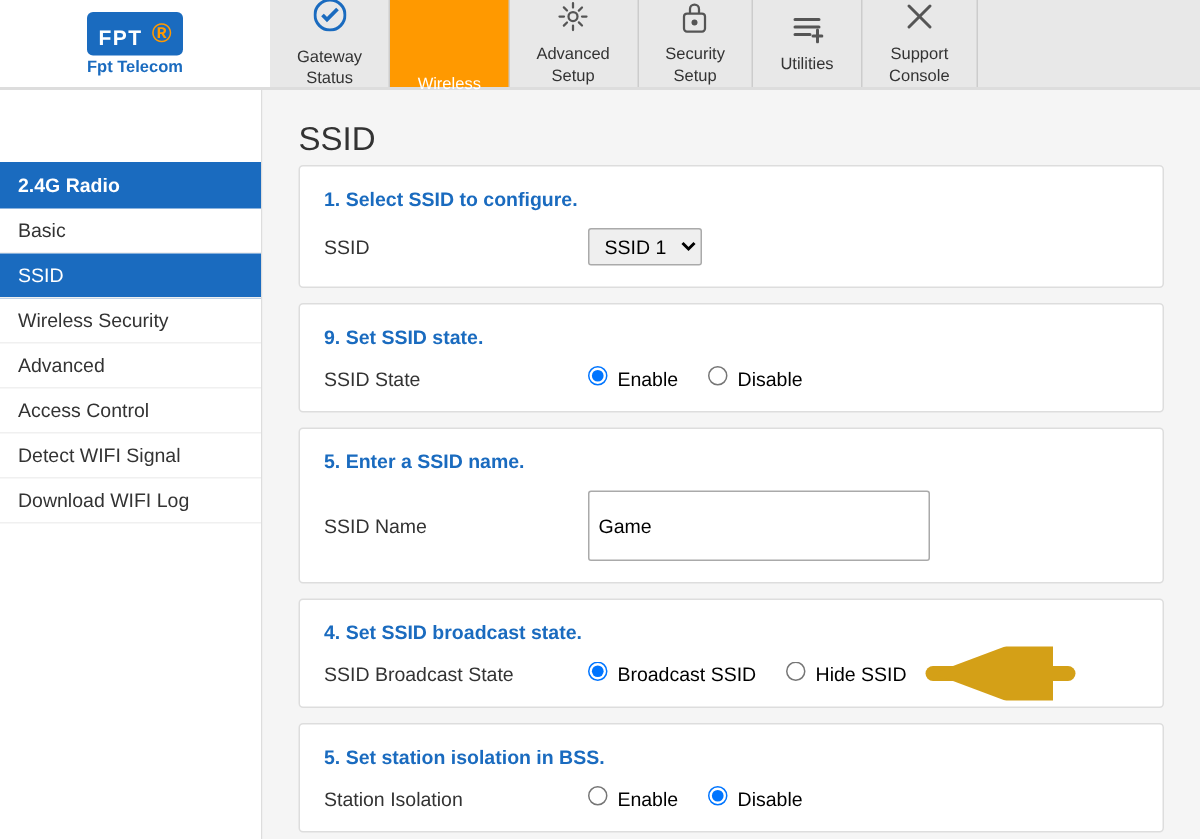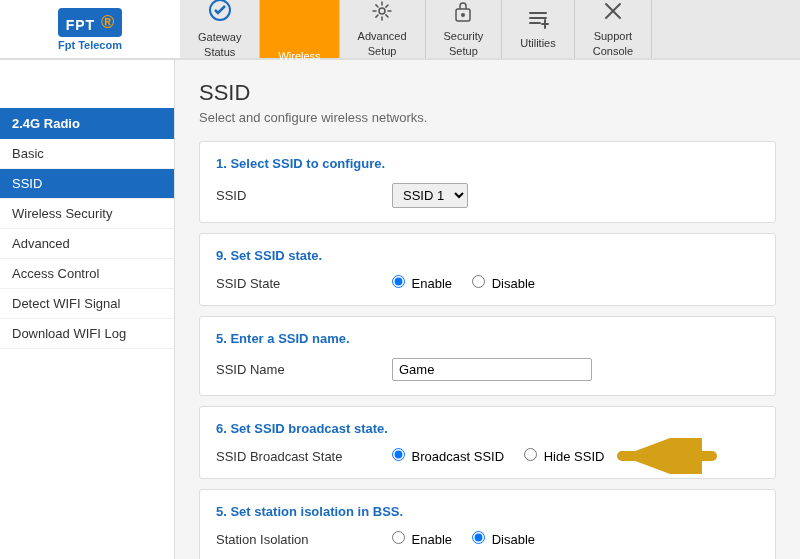--- a/index.html
+++ b/index.html
@@ -34,21 +34,21 @@
     .field-label { width: 160px; color: #333; font-size: 13px; }
     .field-value { display: flex; align-items: center; gap: 12px; }
 
     
     select { padding: 3px 6px; border: 1px solid #aaa; border-radius: 2px; font-size: 13px; }
 
     
     input[type="radio"] { margin-right: 3px; cursor: pointer; }
 
     
-    input[type="text"] { padding: 3px 6px; border: 1px solid #aaa; border-radius: 2px; font-size: 13px; width: 200px; }
+    input[type="text"] { padding: 15px 6px; border: 1px solid #aaa; border-radius: 2px; font-size: 13px; width: 228px; }
   </style>
 </head>
 <body>
 
 <div>
 
   <div class="header">
     <div class="logo-area">
       <div style="display:flex; flex-direction:column; align-items:center; gap:2px;">
         <div style="display:flex; align-items:center; gap:6px;">
@@ -137,21 +137,20 @@
       <div class="sidebar-item active">SSID</div>
       <div class="sidebar-item">Wireless Security</div>
       <div class="sidebar-item">Advanced</div>
       <div class="sidebar-item">Access Control</div>
       <div class="sidebar-item">Detect WIFI Signal</div>
       <div class="sidebar-item">Download WIFI Log</div>
     </div>
 
     <div class="content">
       <h1 class="page-title">SSID</h1>
-      <p class="page-subtitle">Select and configure wireless networks.</p>
 
       <div class="section">
         <div class="section-title">1. Select SSID to configure.</div>
         <div class="field-row">
           <span class="field-label">SSID</span>
           <div class="field-value">
             <select>
               <option>SSID 1</option>
               <option>SSID 2</option>
               <option>SSID 3</option>
@@ -180,21 +179,21 @@
         <div class="section-title">5. Enter a SSID name.</div>
         <div class="field-row">
           <span class="field-label">SSID Name</span>
           <div class="field-value">
             <input type="text" value="Game" style="">
           </div>
         </div>
       </div>
 
       <div class="section" style="position:relative;">
-        <div class="section-title">6. Set SSID broadcast state.</div>
+        <div class="section-title">4. Set SSID broadcast state.</div>
         <div class="field-row">
           <span class="field-label">SSID Broadcast State</span>
           <div class="field-value" style="position:relative;">
             <label>
               <input type="radio" name="ssid-broadcast" value="Broadcast SSID" checked="" style=""> Broadcast SSID
             </label>
             <label style="margin-left:8px;">
               <input type="radio" name="ssid-broadcast" value="Hide SSID" style=""> Hide SSID
             </label>
 

